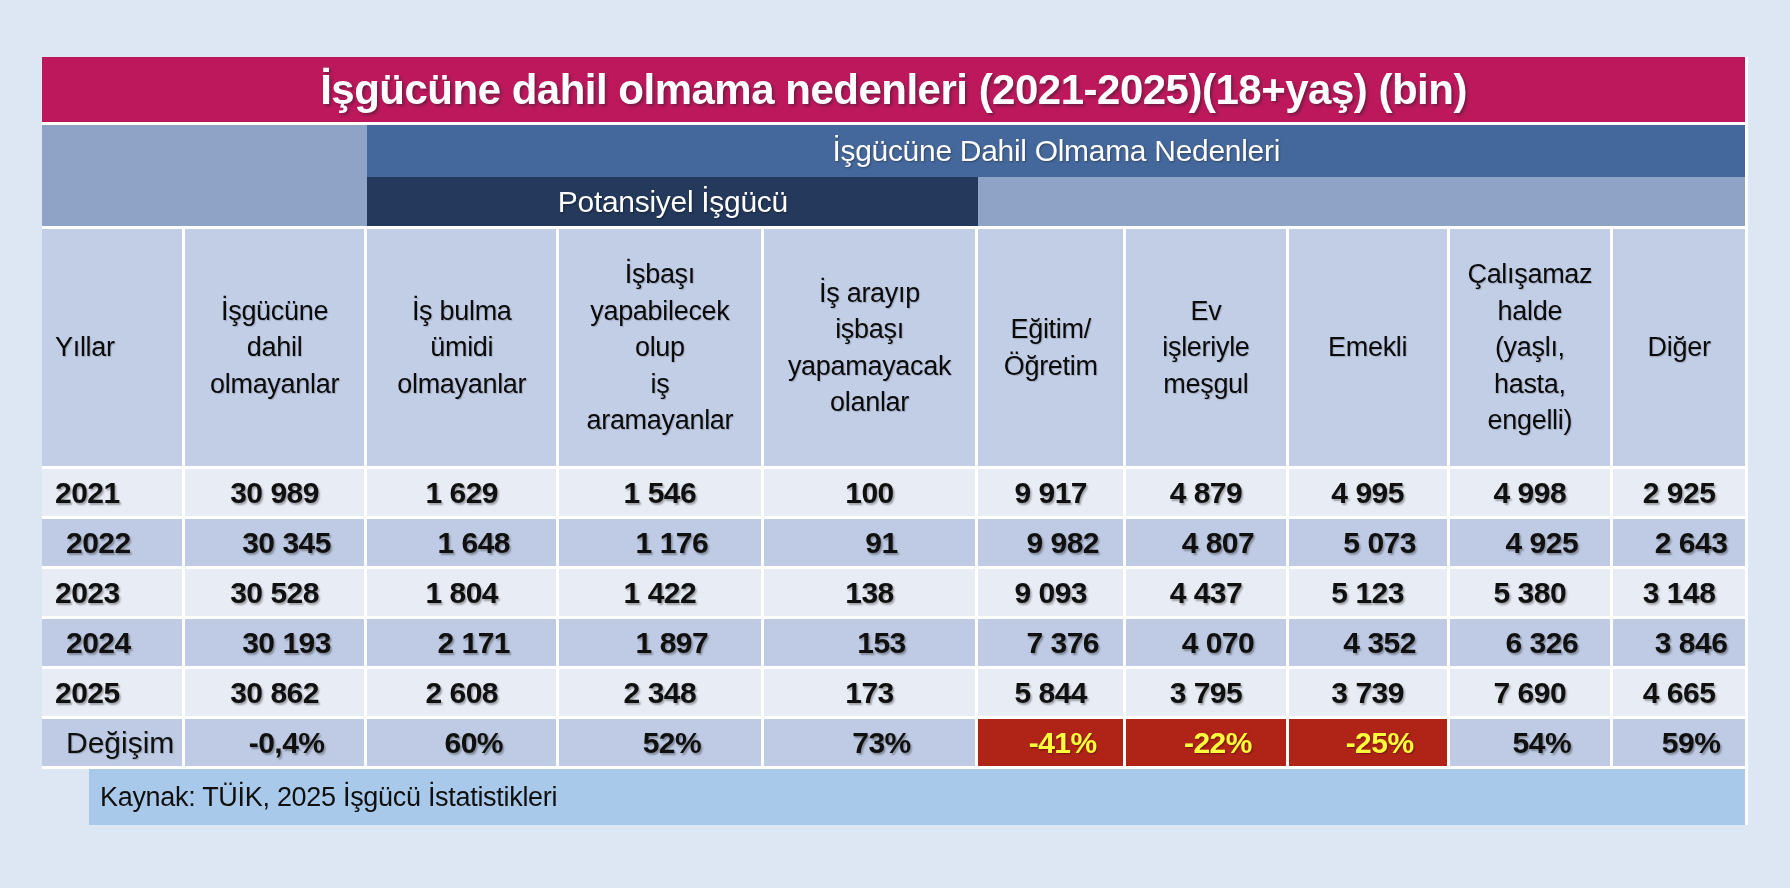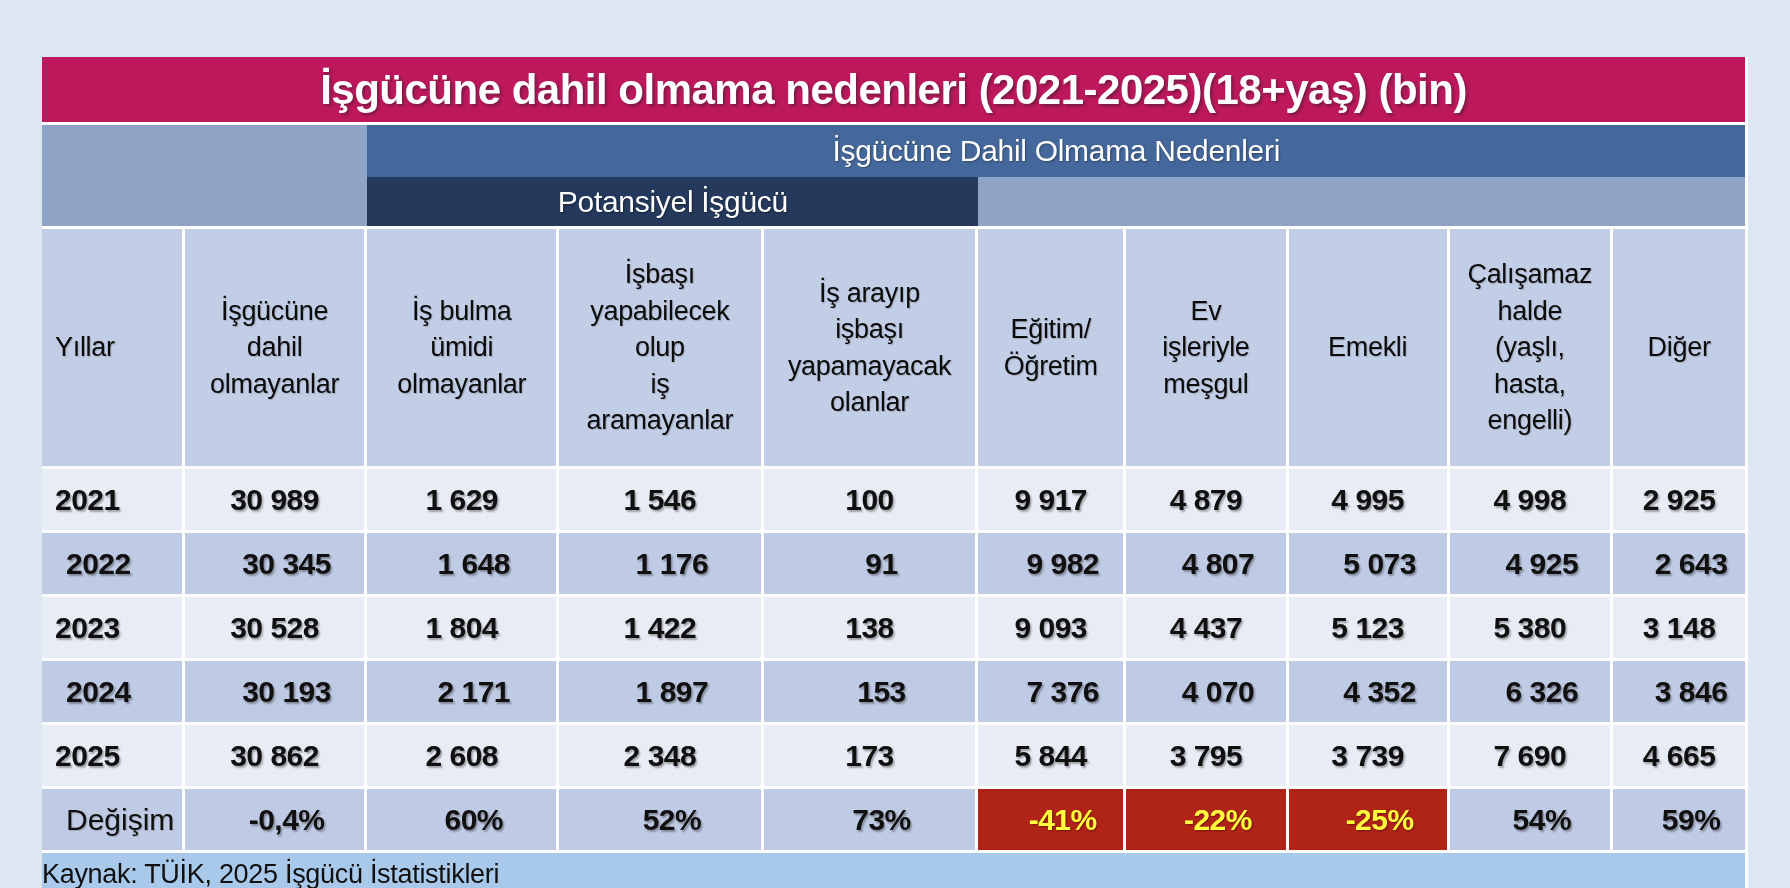--- a/index.html
+++ b/index.html
@@ -42,39 +42,39 @@
   }
   .r-heads{height:240px;background:transparent;}
   .head{
     background:#c2cde6;color:#0b0b0b;font-size:27px;line-height:1.35;
     white-space:pre-line;letter-spacing:-0.3px;
     text-shadow:1px 1px 1px rgba(0,0,0,.18);
   }
   .brow > .cell{border-right:3px solid #fff;}
   .brow > .cell:last-child{border-right:none;}
 
-  .r-data{height:64px;}
+  .r-data{height:50px;}
   .odd  > .cell{background:#e8ecf5;}
   .even > .cell{background:#bfcbe4;padding-left:24px;}
   .num{
     font-weight:bold;font-size:30px;color:#101010;letter-spacing:-0.5px;
     text-shadow:1.5px 1.5px 2px rgba(0,0,0,.32);
   }
   .yr{justify-content:flex-start;text-align:left;padding-left:13px;}
   .label{
     font-weight:normal;font-size:30px;color:#101010;
     text-shadow:1px 1px 1px rgba(0,0,0,.2);
     text-align:right;
   }
   .even > .cell.red{background:#b02418;}
   .red{color:#ffff3d !important;text-shadow:1px 1px 2px rgba(60,0,0,.5);}
   .r-source{
-    height:42px;background:#a9c9ea;color:#101010;font-size:27px;
+    height:56px;background:#a9c9ea;color:#101010;font-size:27px;
     display:flex;align-items:center;justify-content:flex-start;
-    padding-left:0;letter-spacing:-0.3px;
+    padding-left:11px;letter-spacing:-0.3px;margin-left:47px;
   }
 </style>
 </head>
 <body>
 
 <div class="table">
 
   <div class="row r-title hline">İşgücüne dahil olmama nedenleri  (2021-2025)(18+yaş) (bin)</div>
 
   <div class="row grid r-groups">

